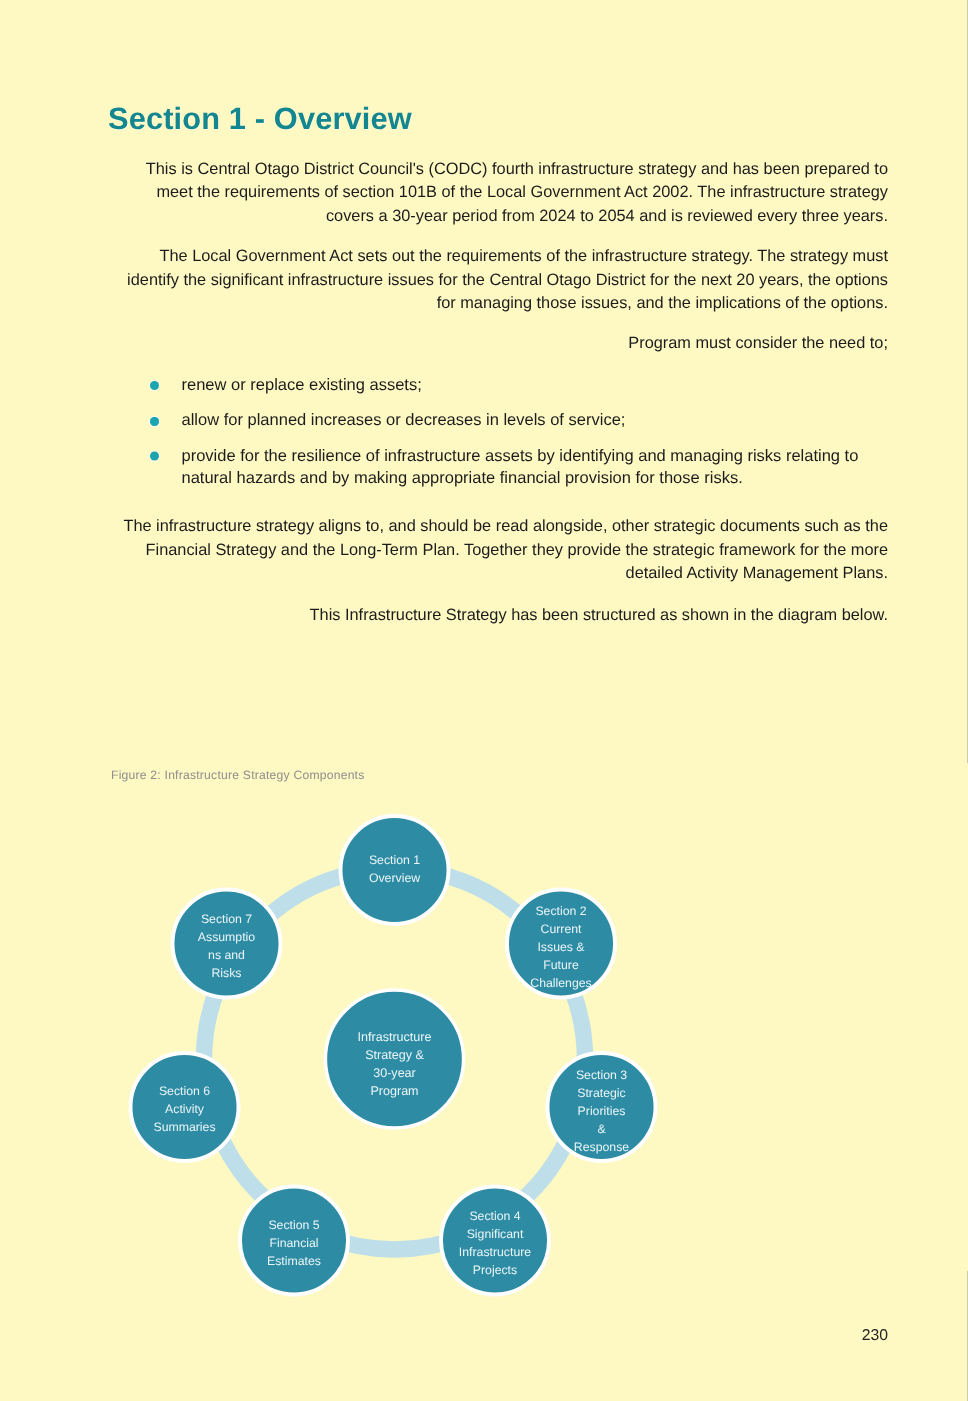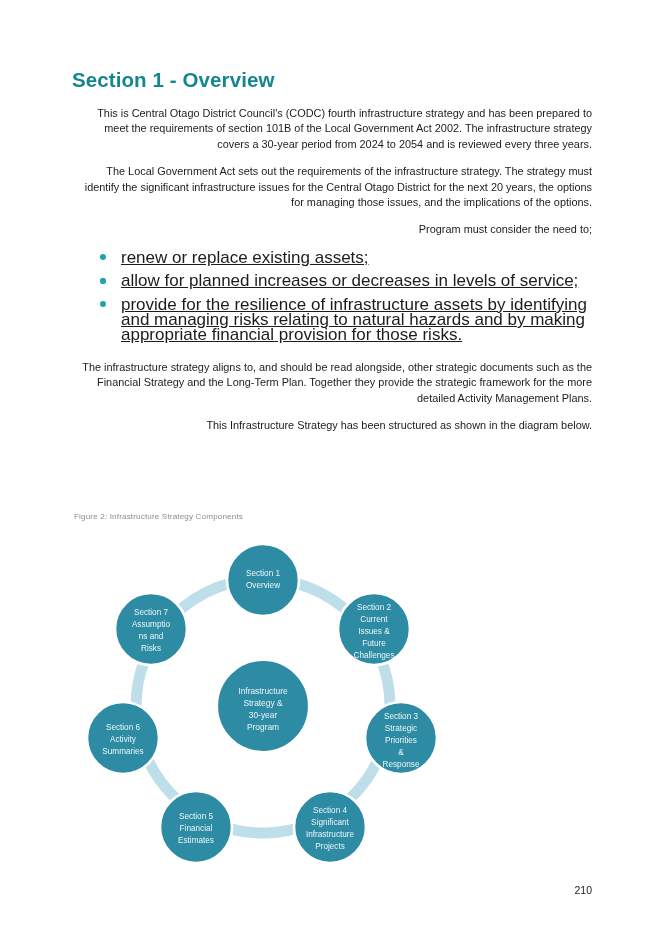--- a/index.html
+++ b/index.html
@@ -11,21 +11,21 @@
     width: 645px;
     height: 934px;
     position: relative;
     overflow: hidden;
     font-family: "Liberation Sans", sans-serif;
   }
 
   .page {
     position: absolute;
     inset: 0;
-    background: #ffffff;
+    background: #fef9c3;
   }
 
   .content {
     position: absolute;
     left: 72px;
     top: 68px;
     width: 520px;
   }
 
   h1.section-heading {
@@ -45,26 +45,25 @@
     text-align: right;
   }
 
   ul.bullets {
     list-style: none;
     margin: 0 0 12px 0;
     padding: 0 0 0 28px;
   }
   ul.bullets li {
     position: relative;
-    font-size: 17px;
+    font-size: 11px;
     line-height: 15.4px;
     color: #1c1c1c;
     margin-bottom: 8px;
     padding-left: 21px;
-    text-decoration: underline;
   }
   ul.bullets li:last-child { margin-bottom: 17px; }
   ul.bullets li .bullet-dot {
     position: absolute;
     left: 0;
     top: 4.5px;
     width: 6px;
     height: 6px;
     border-radius: 50%;
     background: #1ca4b0;
@@ -215,15 +214,15 @@
         <circle cx="91" cy="99" r="36" fill="#2e8ba4" stroke="#ffffff" stroke-width="2.6"></circle>
         <text class="node-label" x="91" y="85" text-anchor="middle">Section 7</text>
         <text class="node-label" x="91" y="97" text-anchor="middle">Assumptio</text>
         <text class="node-label" x="91" y="109" text-anchor="middle">ns and</text>
         <text class="node-label" x="91" y="121" text-anchor="middle">Risks</text>
       </g>
 
     </svg>
   </div>
 
-  <div class="page-number">210</div>
+  <div class="page-number">230</div>
 
 </div>
 
 </body></html>

